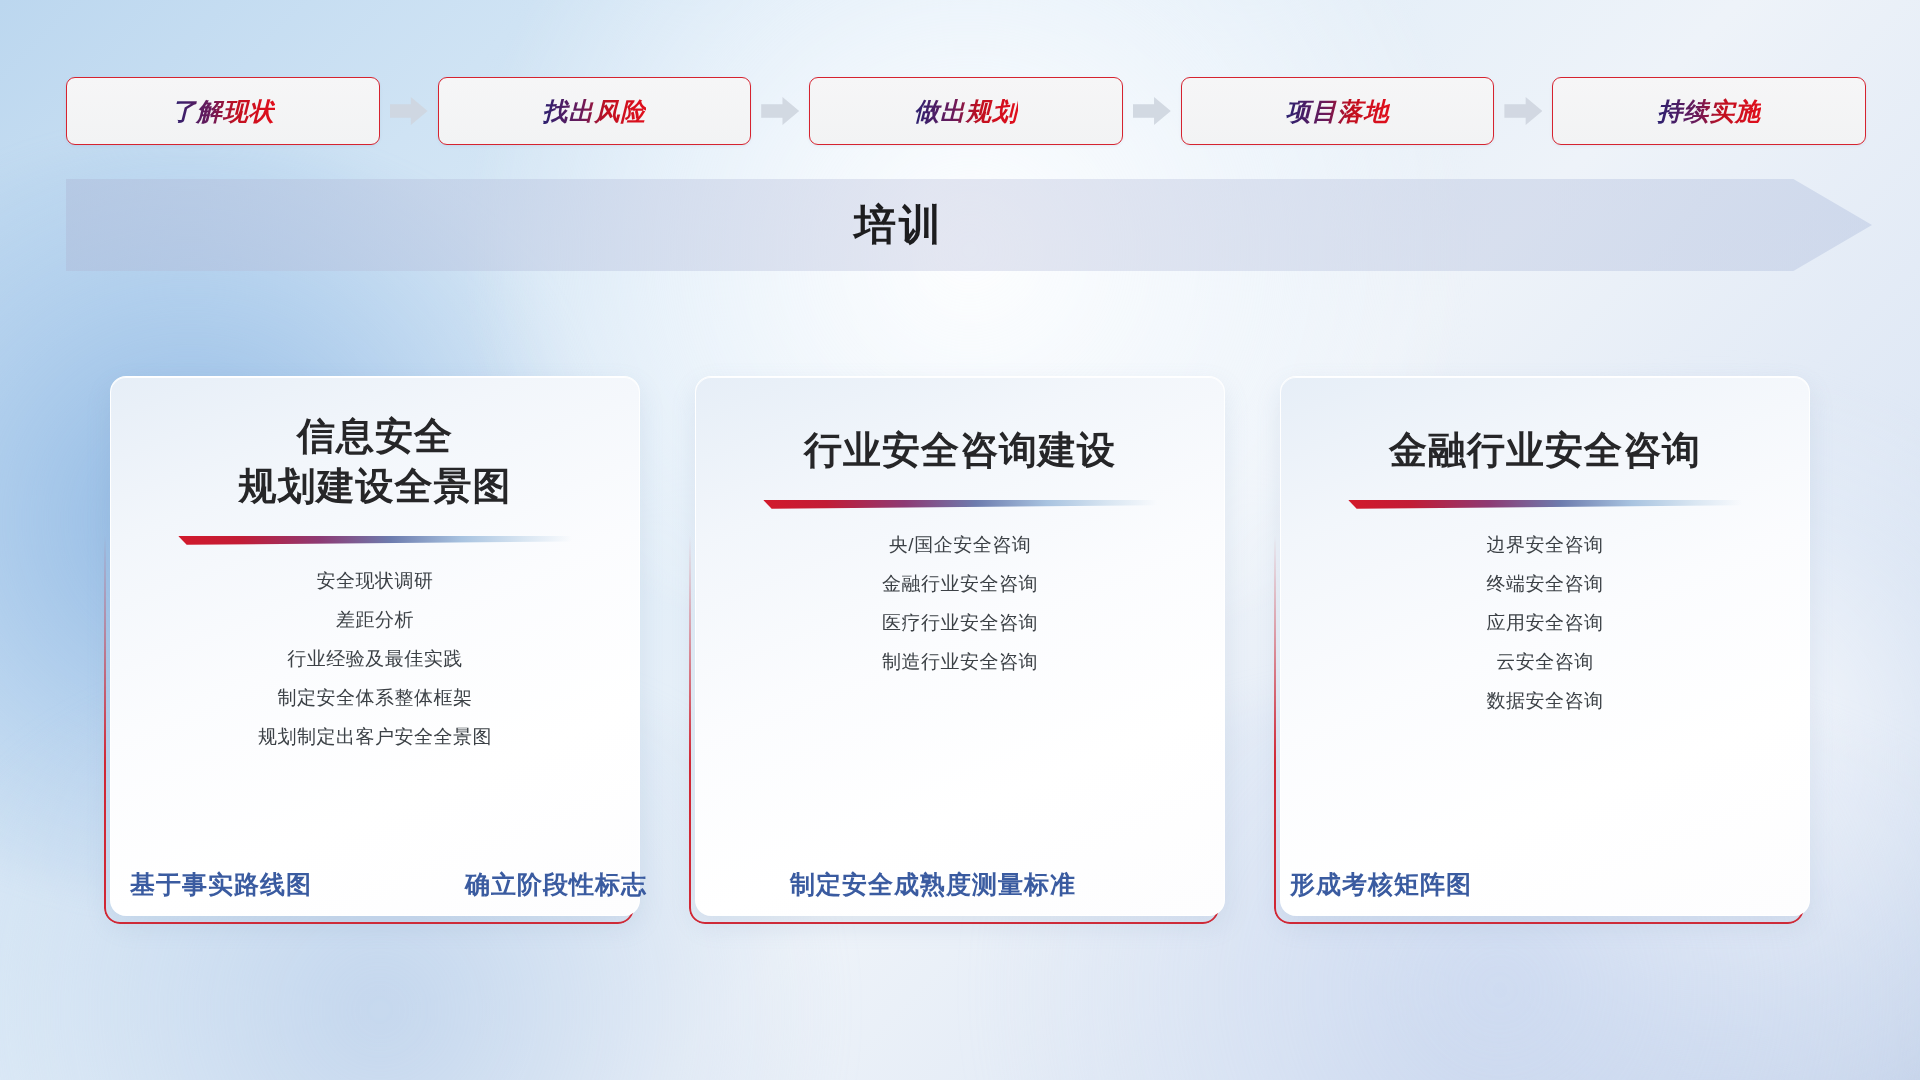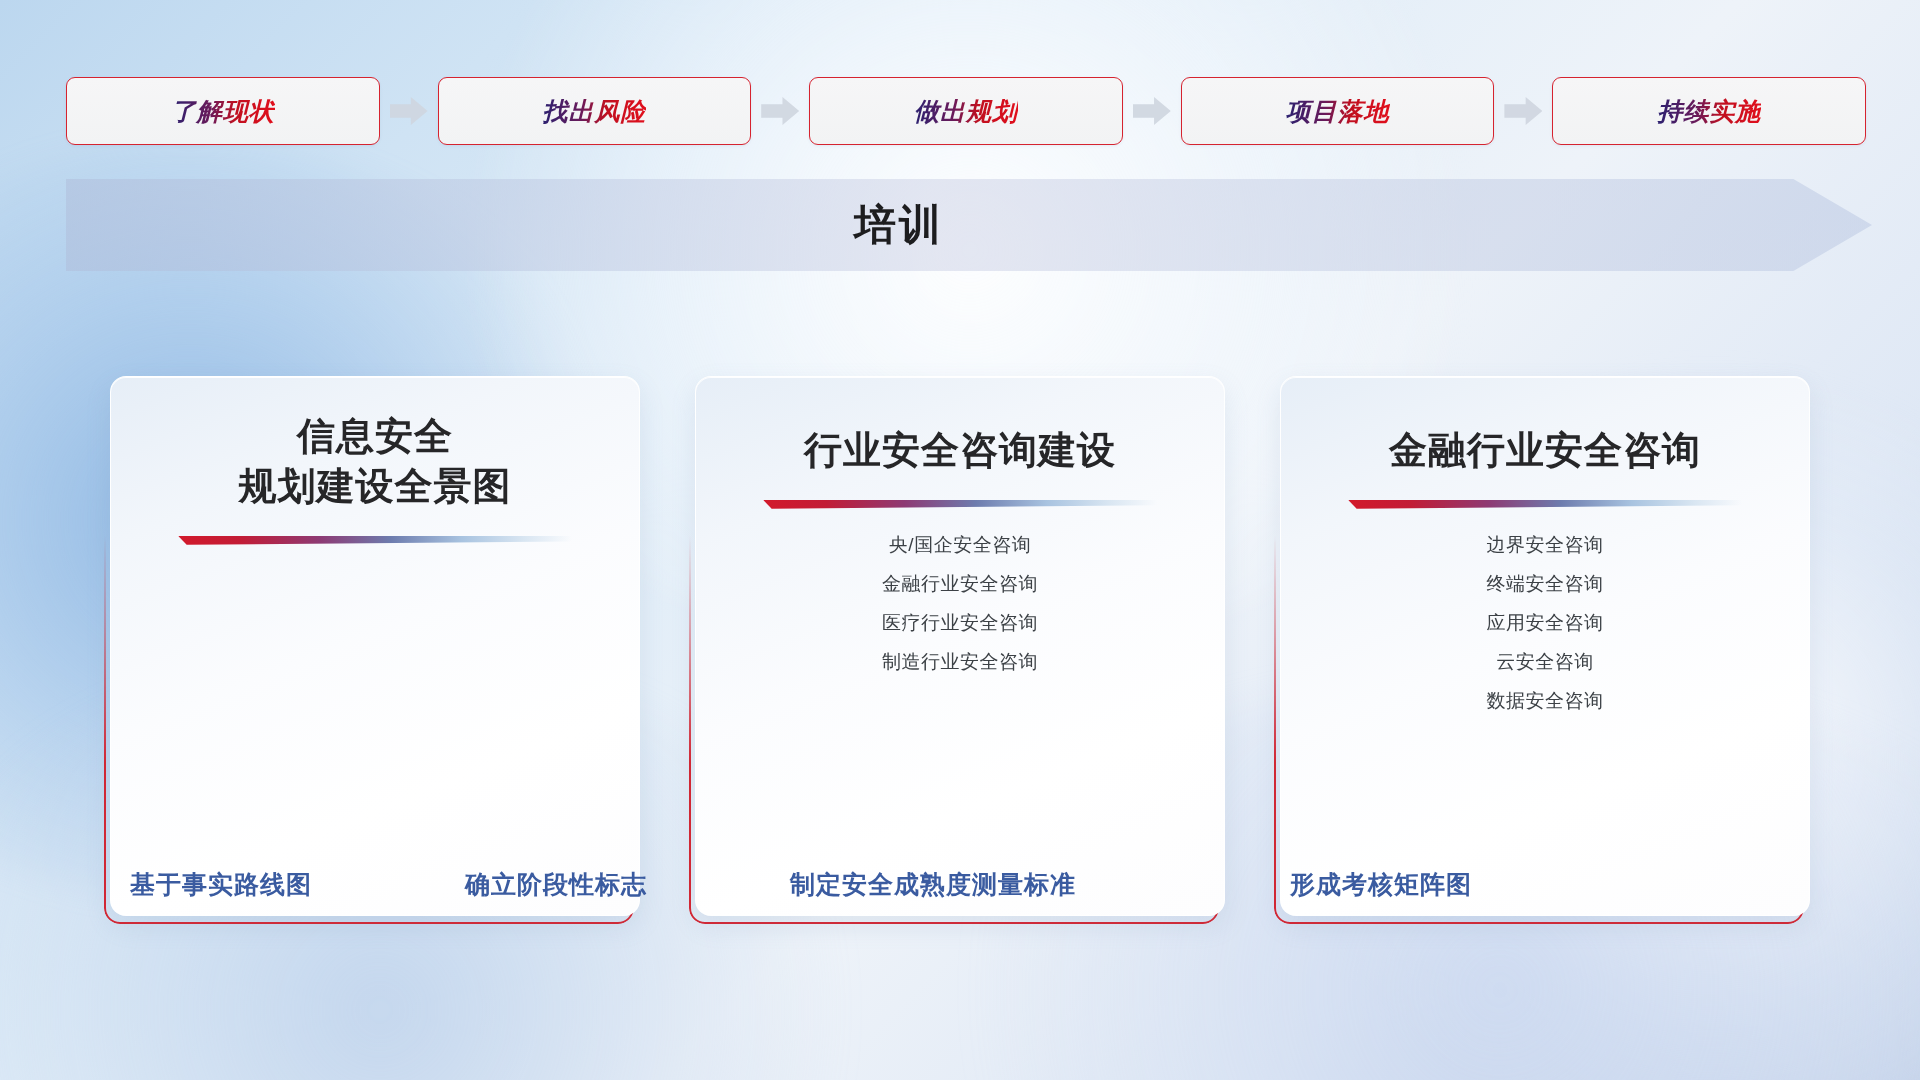--- a/index.html
+++ b/index.html
@@ -267,20 +267,27 @@
     <div class="card-wrap">
       <div class="card-accent"></div>
       <div class="card">
         <div class="card-title two-line">
           <div>信息安全</div>
           <div>规划建设全景图</div>
         </div>
         <div class="divider-slot">
           <div class="divider"></div>
         </div>
+        <ul class="card-list">
+          <li>安全现状调研</li>
+          <li>差距分析</li>
+          <li>行业经验及最佳实践</li>
+          <li>制定安全体系整体框架</li>
+          <li>规划制定出客户安全全景图</li>
+        </ul>
       </div>
     </div>
 
     <div class="card-wrap">
       <div class="card-accent"></div>
       <div class="card">
         <div class="card-title">
           <div>行业安全咨询建设</div>
         </div>
         <div class="divider-slot">

